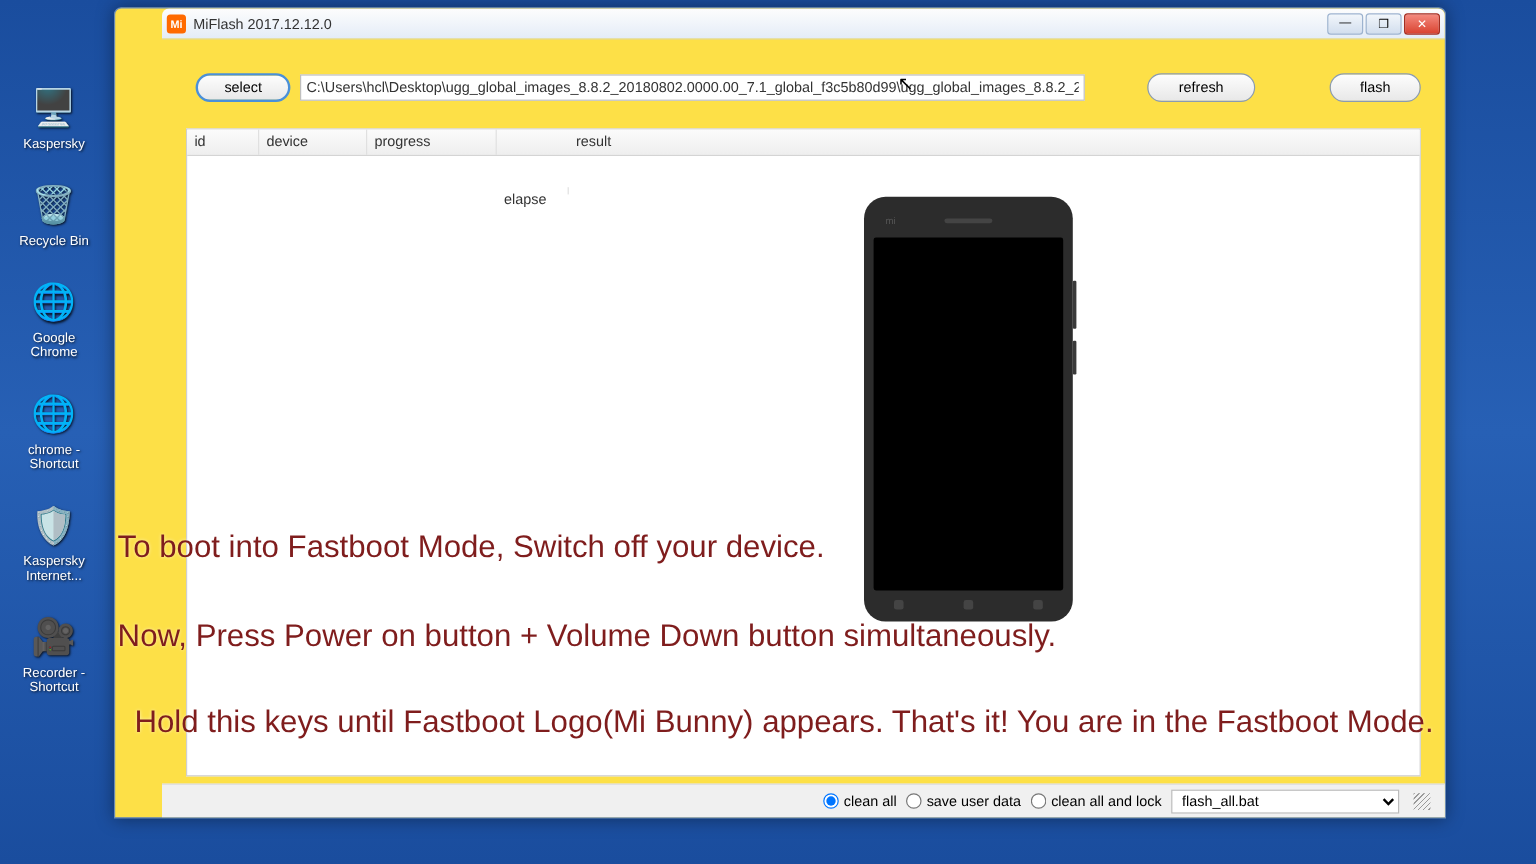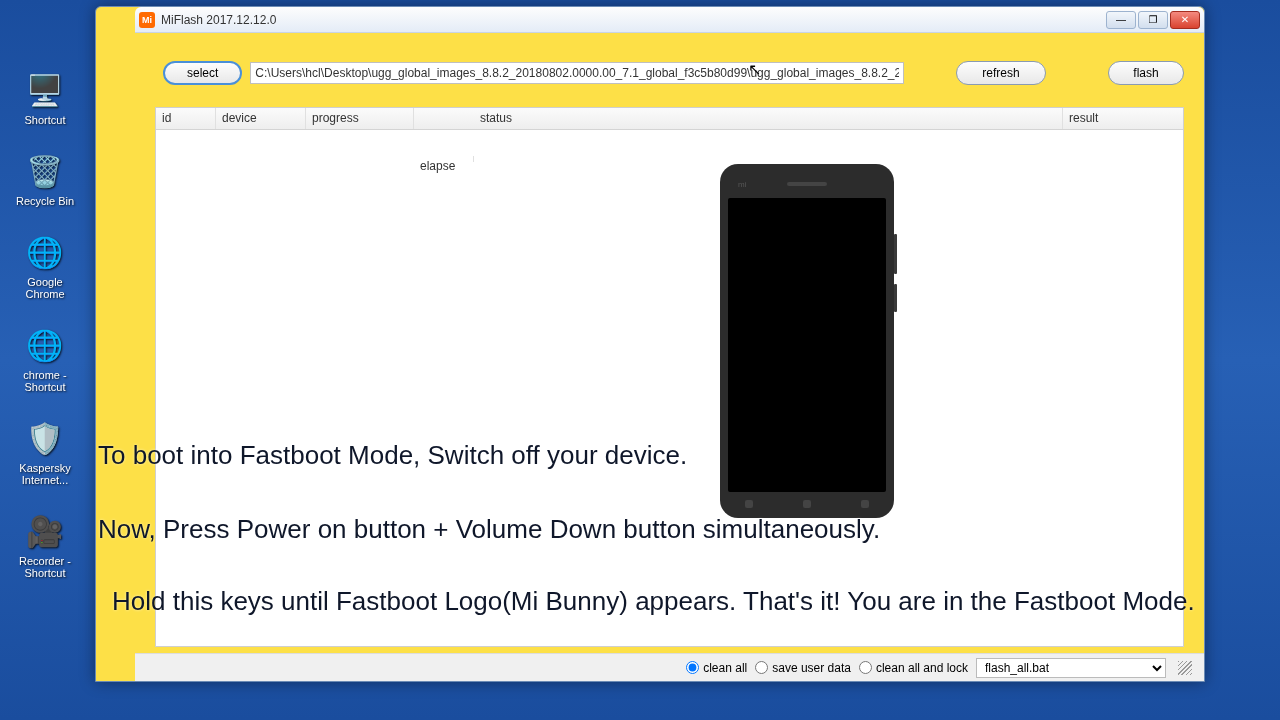--- a/index.html
+++ b/index.html
@@ -190,34 +190,34 @@
   background:#fff;
   padding:0 4px;
   font-size:12px;
 }
 .resize-grip{width:14px;height:14px;background:repeating-linear-gradient(135deg,#999 0,#999 1px,transparent 1px,transparent 3px);margin-left:4px;}
 
 .overlay-text {
   position: absolute;
   left: 98px;
   font-size: 26px;
-  color: #0f172a;
+  color: #7f1d1d;
   font-family: Arial, sans-serif;
   text-shadow: 0 0 3px rgba(255,255,255,0.6);
   white-space: nowrap;
 }
 .ot1{top:440px;} .ot2{top:514px;} .ot3{top:586px;margin-left:14px;}
 </style>
 </head>
 <body>
 
 <div class="desktop-icons">
   <div class="dicon">
     <div class="glyph">🖥️</div>
-    <span>Shortcut</span>
+    <span>Kaspersky</span>
   </div>
   <div class="dicon">
     <div class="glyph">🗑️</div>
     <span>Recycle Bin</span>
   </div>
   <div class="dicon">
     <div class="glyph">🌐</div>
     <span>Google Chrome</span>
   </div>
   <div class="dicon">
@@ -256,21 +256,20 @@
     <button class="btn" style="width:76px">flash</button>
   </div>
 
   <div class="content-area">
     <span class="cursor-arrow">↖</span>
     <div class="table-header">
       <div class="th id">id</div>
       <div class="th device">device</div>
       <div class="th progress">progress</div>
       <div class="th elapse">elapse</div>
-      <div class="th status">status</div>
       <div class="th result">result</div>
     </div>
     <div class="table-body">
       <div class="phone">
         <div class="brand">mi</div>
         <div class="speaker"></div>
         <div class="screen"></div>
         <div class="side-btn sb1"></div>
         <div class="side-btn sb2"></div>
         <div class="navkeys">

